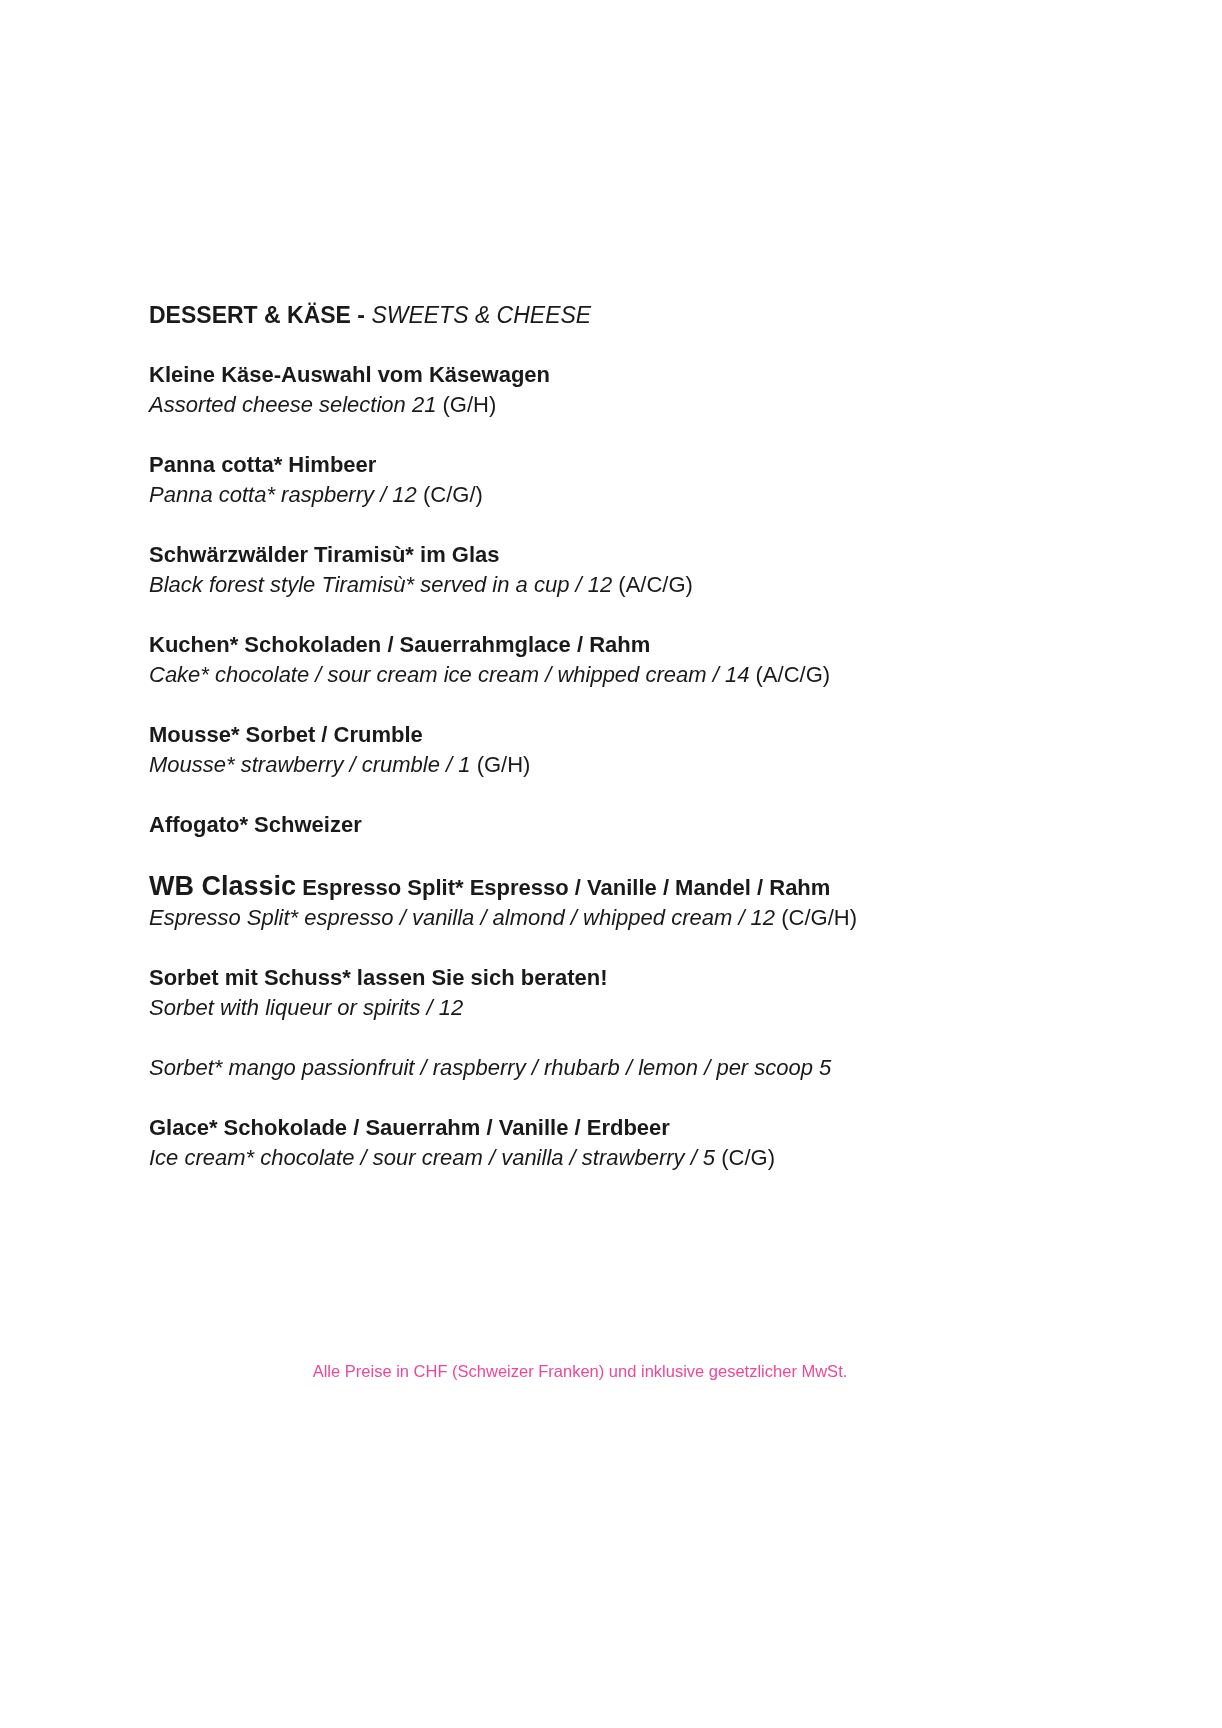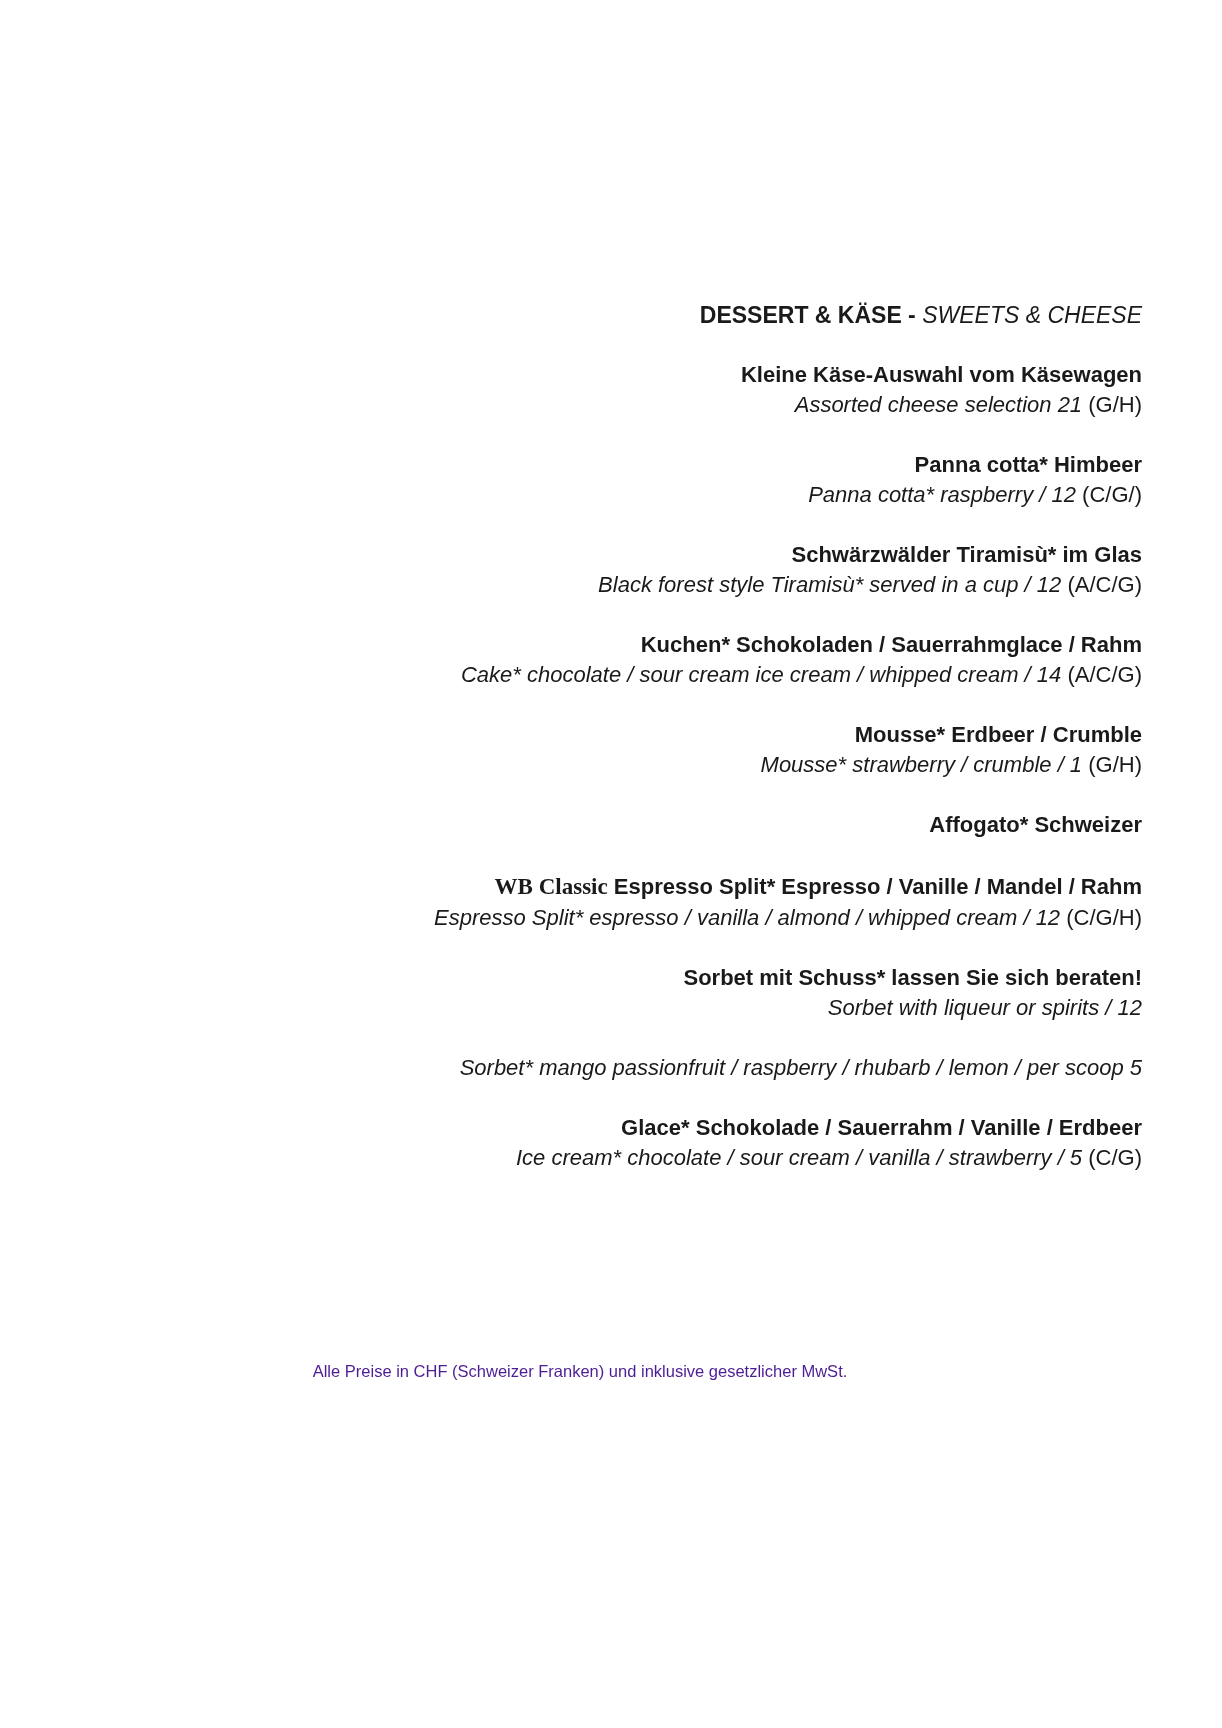--- a/index.html
+++ b/index.html
@@ -12,25 +12,24 @@
     width: 1222px;
     height: 1728px;
     background: #ffffff;
     font-family: "Liberation Sans", "DejaVu Sans", sans-serif;
     color: #1a1a1a;
     overflow: hidden;
   }
   .content {
     position: absolute;
     top: 300px;
-    left: 128px;
+    left: 149px;
     right: 80px;
     font-size: 22px;
     line-height: 30px;
-    text-align: right;
   }
   .menu-title {
     margin-bottom: 30px;
     font-size: 23px;
     white-space: nowrap;
   }
   .menu-title .de {
     font-weight: bold;
   }
   .menu-title .en {
@@ -44,36 +43,35 @@
     white-space: nowrap;
   }
   .item-desc {
     font-style: italic;
     white-space: nowrap;
   }
   .allergens {
     font-style: normal;
   }
   .brand {
-    font-size: 23px;
+    font-size: 27px;
     line-height: 33px;
-    font-family: Liberation Serif, serif;
   }
   .extra-gap {
     margin-top: 14px;
   }
   .footer-note {
     position: absolute;
     top: 1360px;
     left: 0;
     width: 1160px;
     text-align: center;
     font-size: 16.5px;
     line-height: 22px;
-    color: #4c1d95;
+    color: #ec4899;
   }
 </style>
 </head>
 <body>
 
 <div class="page">
   <div class="content">
 
     <div class="menu-title">
       <span class="de">DESSERT &amp; KÄSE -</span>
@@ -106,21 +104,21 @@
 
     <div class="item">
       <div class="item-name">Kuchen* Schokoladen / Sauerrahmglace / Rahm</div>
       <div class="item-desc">
         <span>Cake* chocolate / sour cream ice cream / whipped cream / 14</span>
         <span class="allergens">(A/C/G)</span>
       </div>
     </div>
 
     <div class="item">
-      <div class="item-name">Mousse* Erdbeer / Crumble</div>
+      <div class="item-name">Mousse* Sorbet / Crumble</div>
       <div class="item-desc">
         <span>Mousse* strawberry / crumble / 1</span>
         <span class="allergens">(G/H)</span>
       </div>
     </div>
 
     <div class="item">
       <div class="item-name">Affogato* Schweizer</div>
     </div>
 

